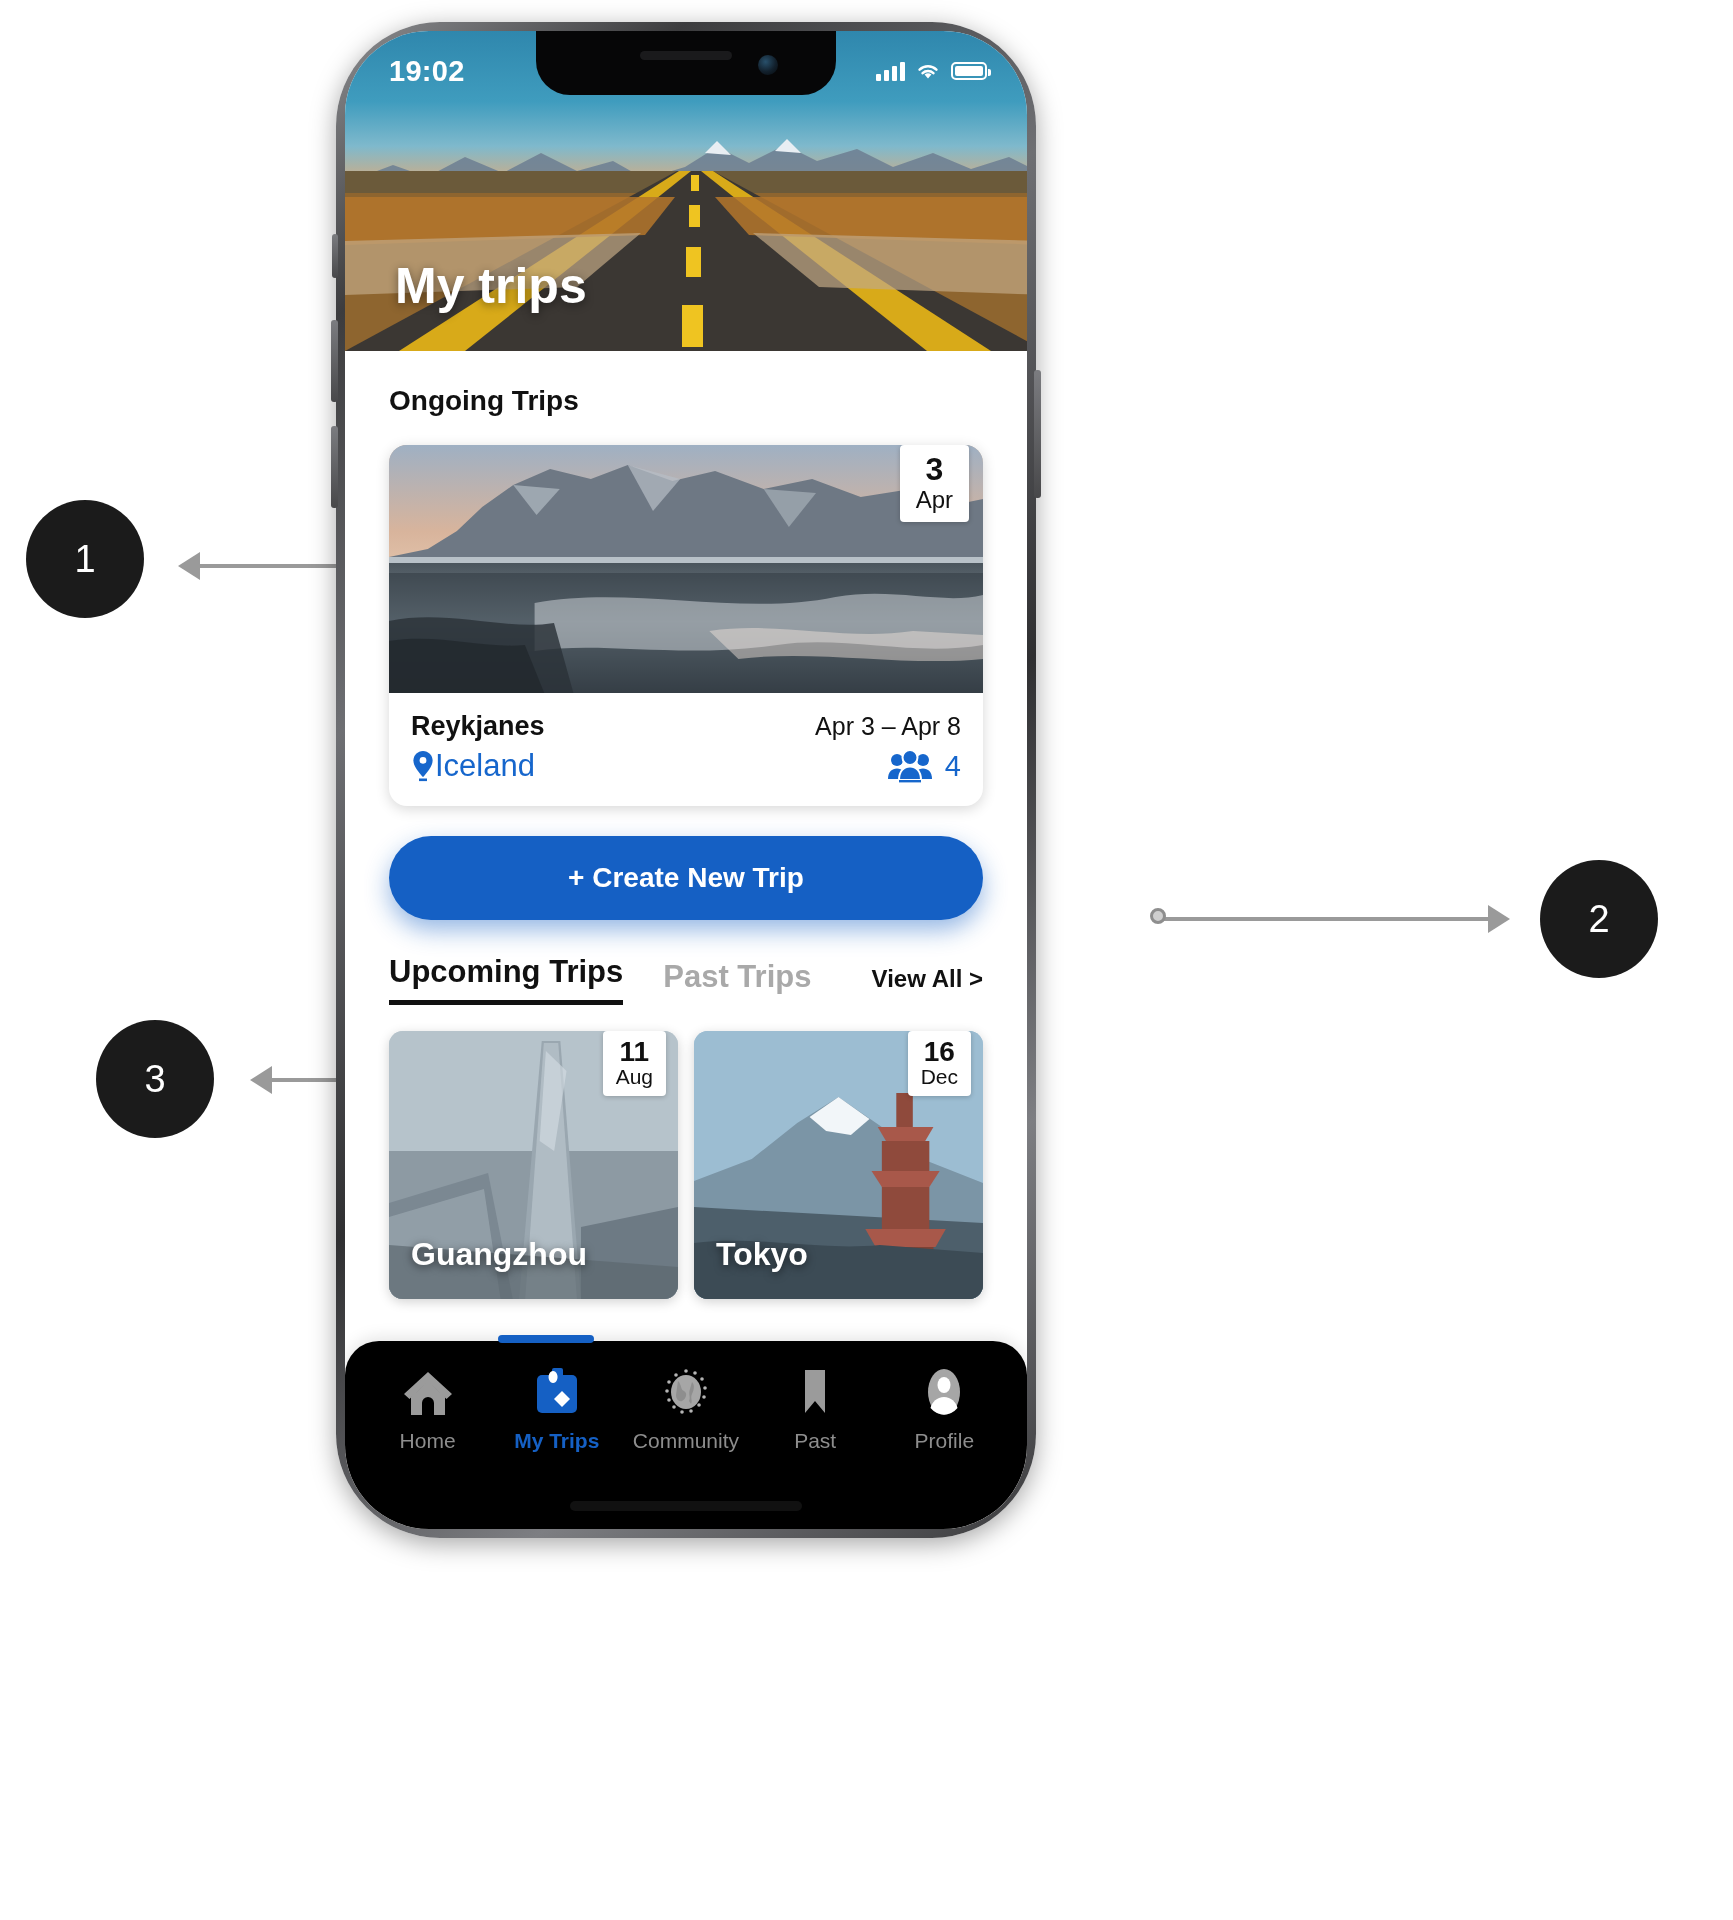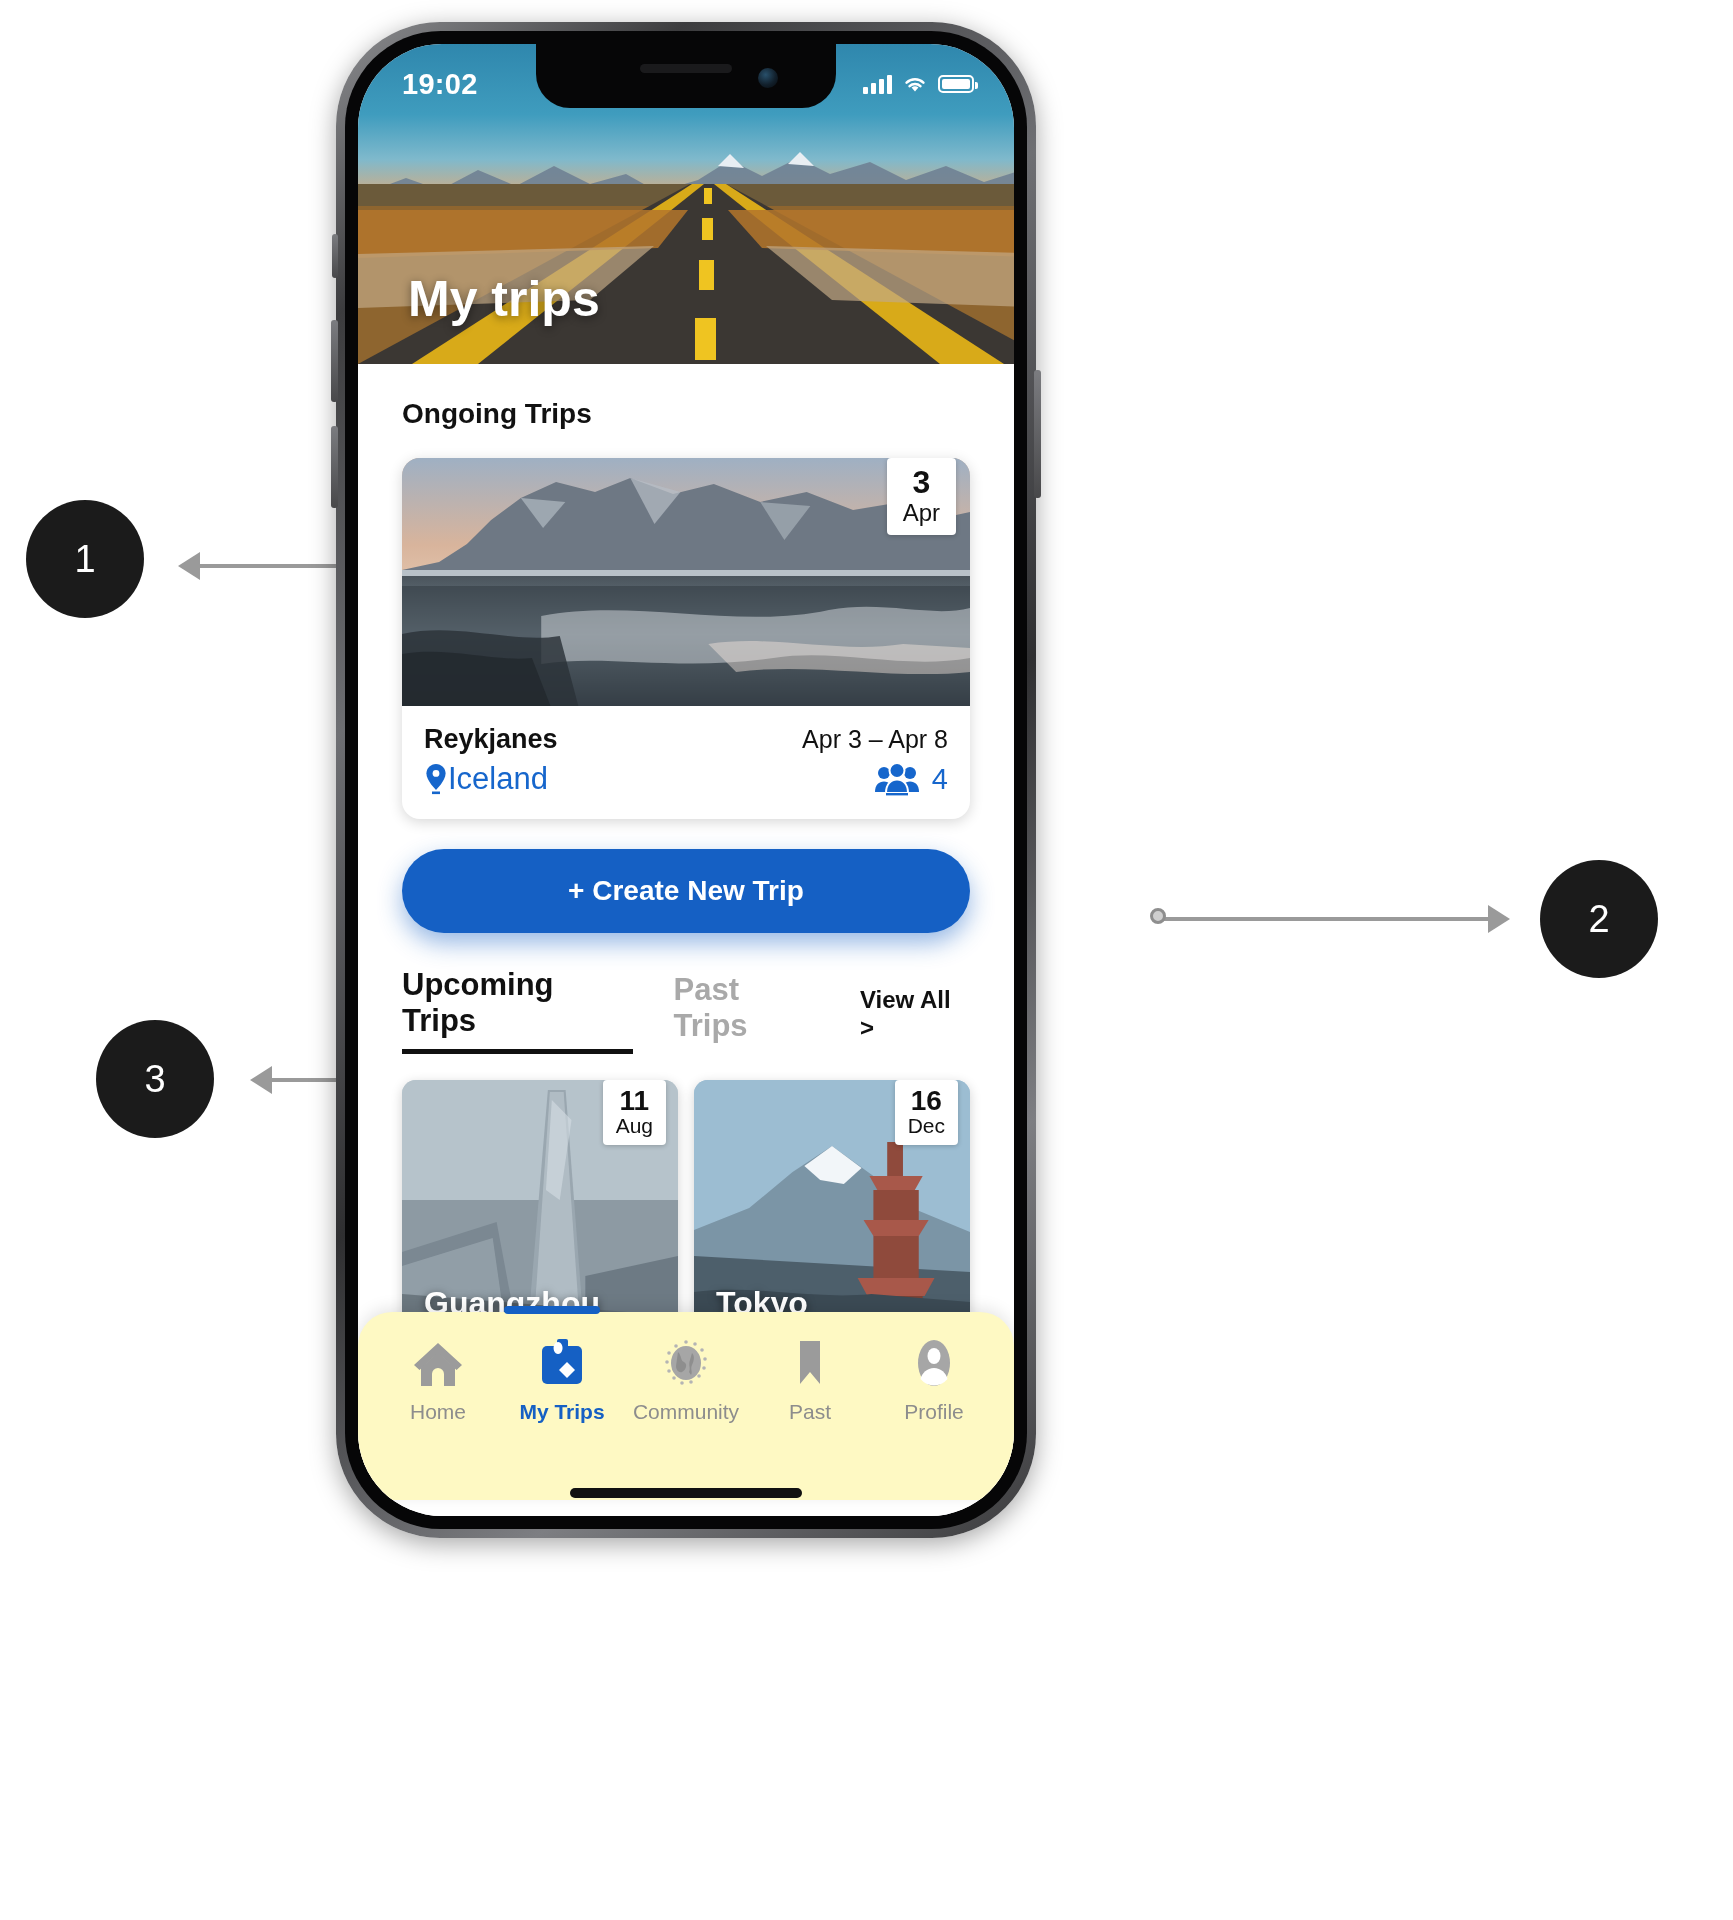--- a/index.html
+++ b/index.html
@@ -39,21 +39,20 @@
     width: 700px; height: 1516px;
     border-radius: 104px;
     background: linear-gradient(140deg,#8e8f92 0%,#3c3c3e 14%,#6e6f73 34%,#2f2f31 58%,#7d7e82 80%,#3a3a3c 100%);
     padding: 9px;
     box-shadow: 0 6px 26px rgba(0,0,0,.35);
   }
   .bezel {
     width: 100%; height: 100%;
     border-radius: 96px;
     background: #060607;
-    padding: 13px;
   }
   .screen {
     position: relative;
     width: 100%; height: 100%;
     border-radius: 84px;
     overflow: hidden;
     background: #ffffff;
   }
   .side-btn { position: absolute; background: linear-gradient(180deg,#7b7c80,#48484a); border-radius: 3px; }
   .btn-silent { left: -4px; top: 212px;  width: 6px; height: 44px; }
@@ -202,22 +201,22 @@
     position: absolute; right: 12px; top: 0; z-index: 4;
     background: #fff; border-radius: 4px; padding: 6px 13px 8px 13px;
     text-align: center; line-height: 1.05;
     box-shadow: 0 1px 5px rgba(0,0,0,.22);
   }
   .mini-badge .d { font-size: 28px; font-weight: 700; color: #111; }
   .mini-badge .m { font-size: 21px; color: #111; }
 
   
   .bottom-nav {
-    position: absolute; left: 0; right: 0; bottom: 16px; height: 188px;
-    background: #fef9c3;
+    position: absolute; left: 0; right: 0; bottom: 0; height: 188px;
+    background: #000000;
     border-top-left-radius: 34px; border-top-right-radius: 34px;
     box-shadow: 0 -4px 16px rgba(0,0,0,.10);
     display: flex; align-items: flex-start; justify-content: space-around;
     padding: 26px 18px 0 18px;
     z-index: 30;
   }
   .nav-item {
     display: flex; flex-direction: column; align-items: center; gap: 10px;
     width: 116px;
   }

